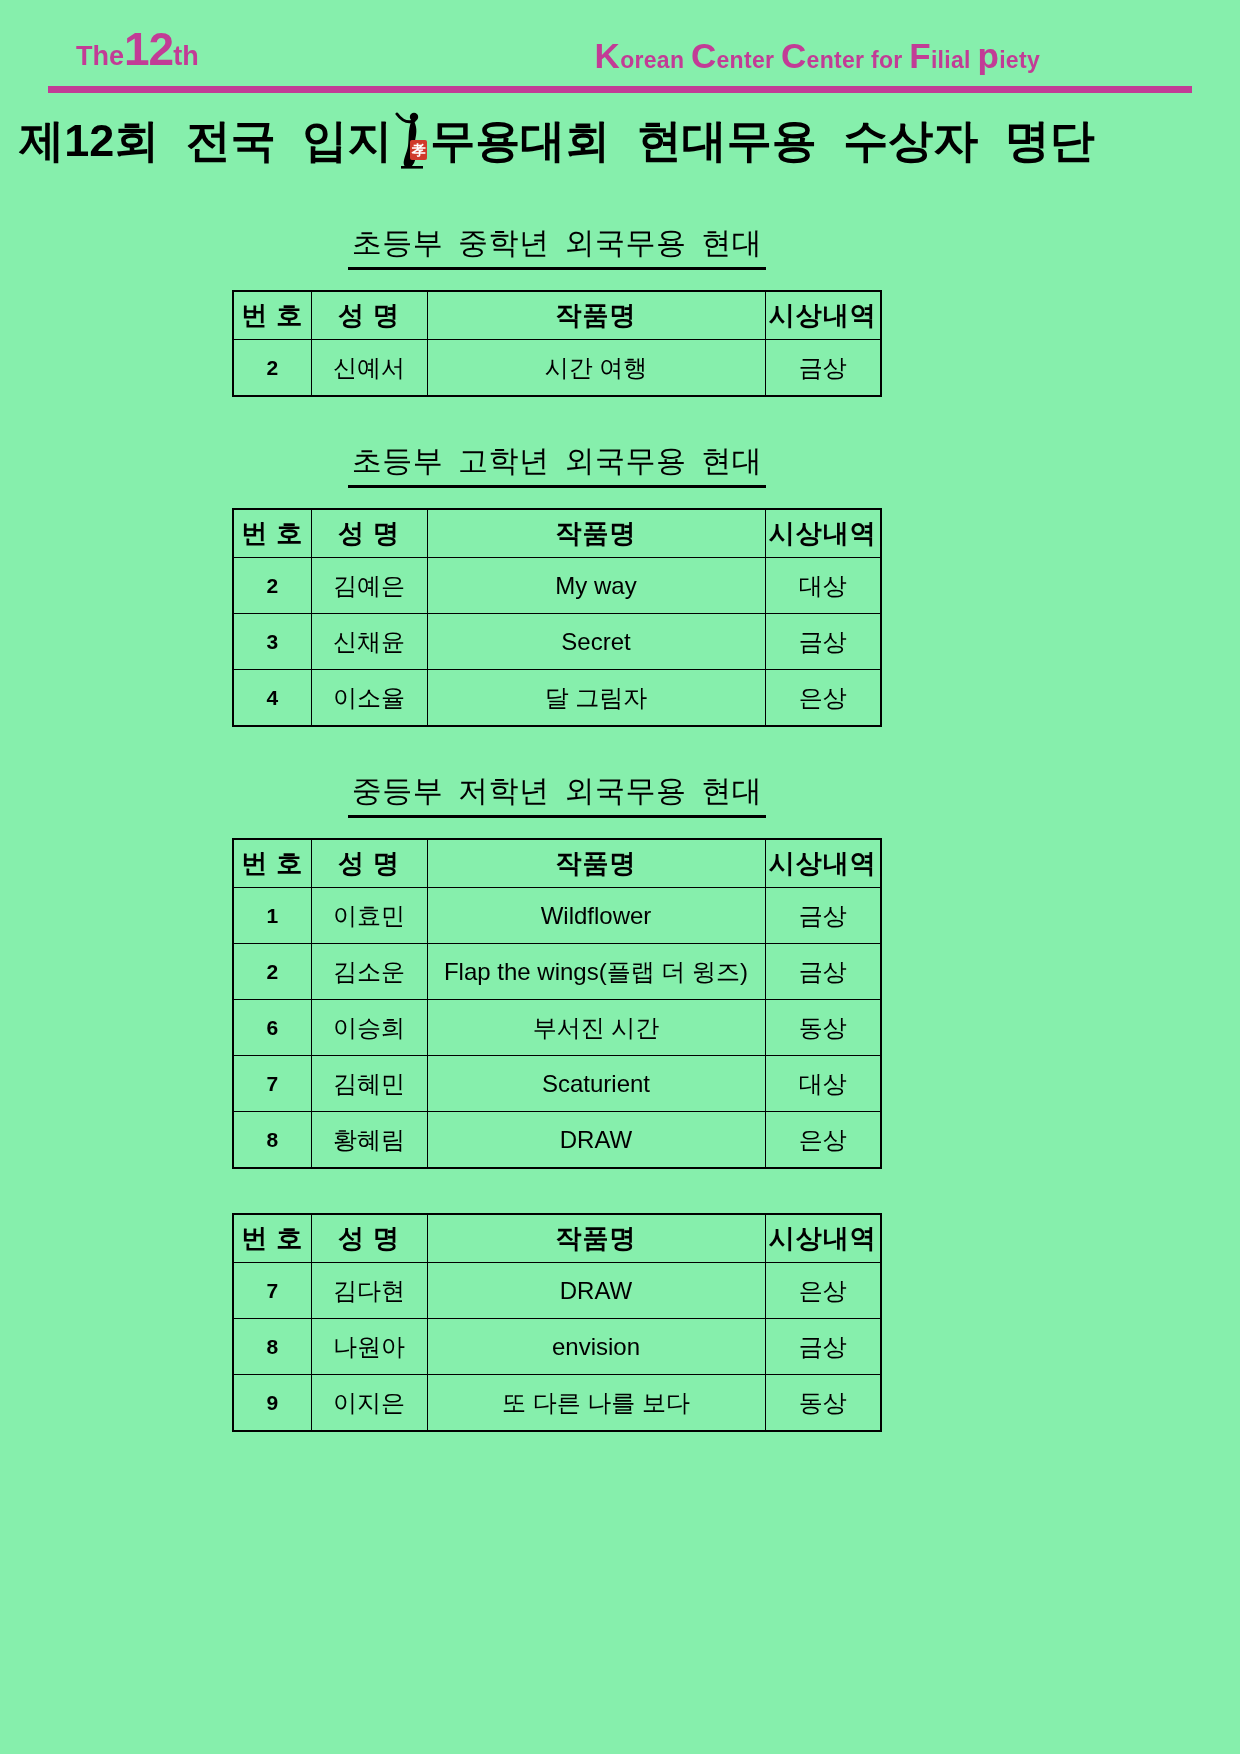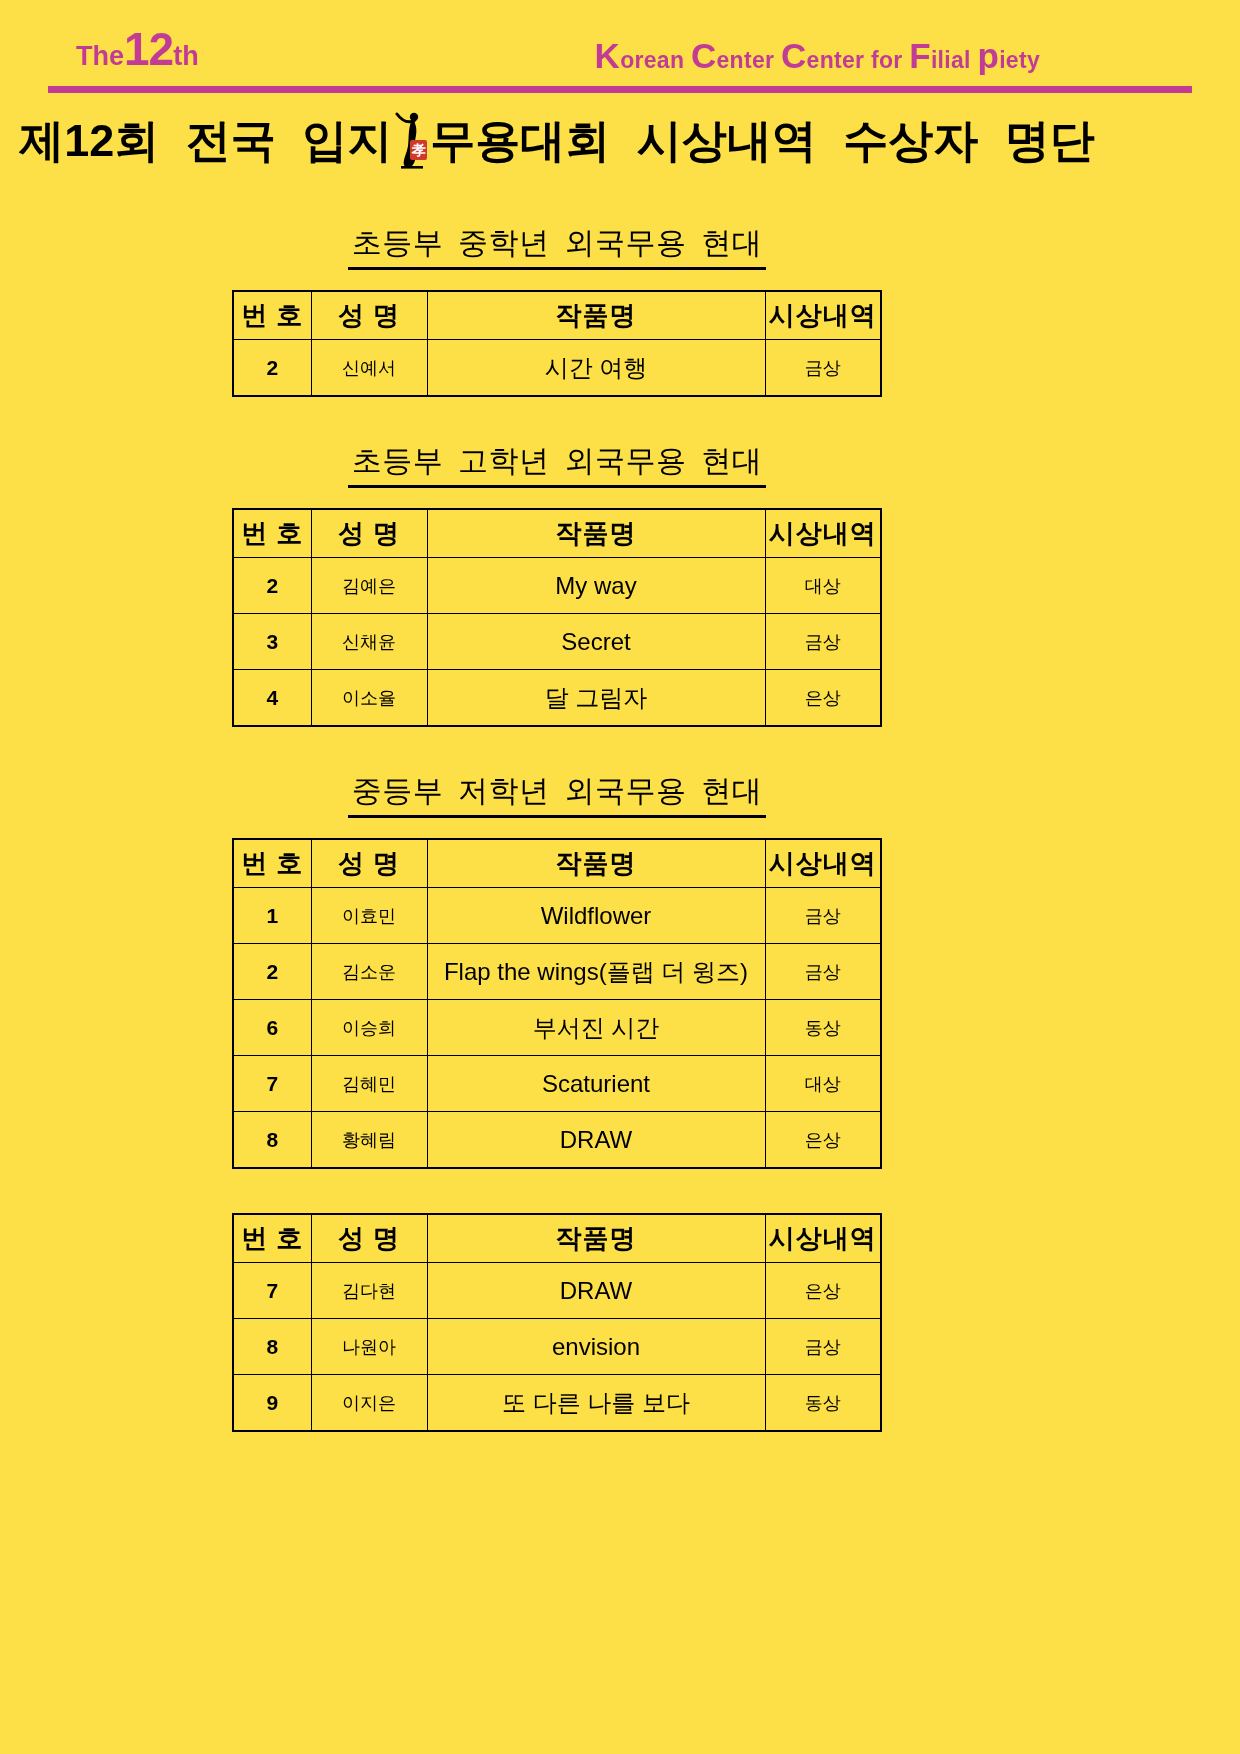--- a/index.html
+++ b/index.html
@@ -1,21 +1,21 @@
 <!DOCTYPE html>
 <html><head>
 <meta charset="utf-8">
 <style>
   html,body{margin:0;padding:0;background:#ffffff;}
   body{
     width:1240px;height:1754px;
     font-family:"Liberation Sans","DejaVu Sans",sans-serif;
     color:#000;
   }
-  .page{width:1240px;height:1754px;overflow:hidden;position:relative;background:#fde047;}
+  .page{width:1240px;height:1754px;overflow:hidden;position:relative;background:#86efac;}
 
   
   .header{
     display:flex;justify-content:space-between;align-items:flex-end;
     padding:22px 200px 0 76px;
   }
   .brand{white-space:nowrap;font-weight:700;}
   .brand .the,.brand .th{font-size:27px;}
   .brand .num{font-size:46px;letter-spacing:-1px;}
   .center-name{white-space:nowrap;font-weight:700;font-size:23px;letter-spacing:.3px;}
@@ -49,21 +49,21 @@
   table.awards{
     width:648px;margin:20px auto 0 auto;
     border-collapse:collapse;table-layout:fixed;
     border:2.5px solid #000;
   }
   .awards th,.awards td{
     border:1.4px solid #000;text-align:center;vertical-align:middle;
     overflow:hidden;white-space:nowrap;
   }
   .awards th{height:45px;font-size:26px;font-weight:800;letter-spacing:1px;}
-  .awards td{height:53px;font-size:18px;}
+  .awards td{height:53px;font-size:24px;}
   .awards td.col-num{font-weight:700;font-size:21px;}
   .awards td.col-work{font-size:24px;}
 </style>
 </head>
 <body>
 
 <div class="page">
 
   <div class="header">
     <div class="brand accent" style="color: rgb(194, 60, 150);">
@@ -80,21 +80,21 @@
       <span>제12회 전국 입지</span>
       <span class="logo">
         <svg width="36" height="58" viewBox="0 0 36 58">
           <circle cx="21" cy="5" r="4.2" fill="#000"></circle>
           <path d="M21 9 C15 11 9 9 4 2" stroke="#000" stroke-width="3" fill="none" stroke-linecap="round"></path>
           <path d="M21 9 C25 17 23 23 22 29 C21 37 26 46 19 54 C16.5 56.5 12 56 11 53 C9.5 48 14 41 15 34 C16 27 15 18 18 10 Z" fill="#000"></path>
           <rect x="8" y="54" width="22" height="2.6" fill="#000"></rect>
         </svg>
         <span class="stamp stamp-bg" style="background: rgb(208, 58, 43);">孝</span>
       </span>
-      <span>무용대회 시상내역 수상자 명단</span>
+      <span>무용대회 현대무용 수상자 명단</span>
     </div>
 
     <div class="sections">
   <div class="section">
     <div class="section-title">
       <span class="u">초등부 중학년 외국무용 현대</span>
     </div>
     <table class="awards">
       <colgroup>
         <col style="width:78px">

